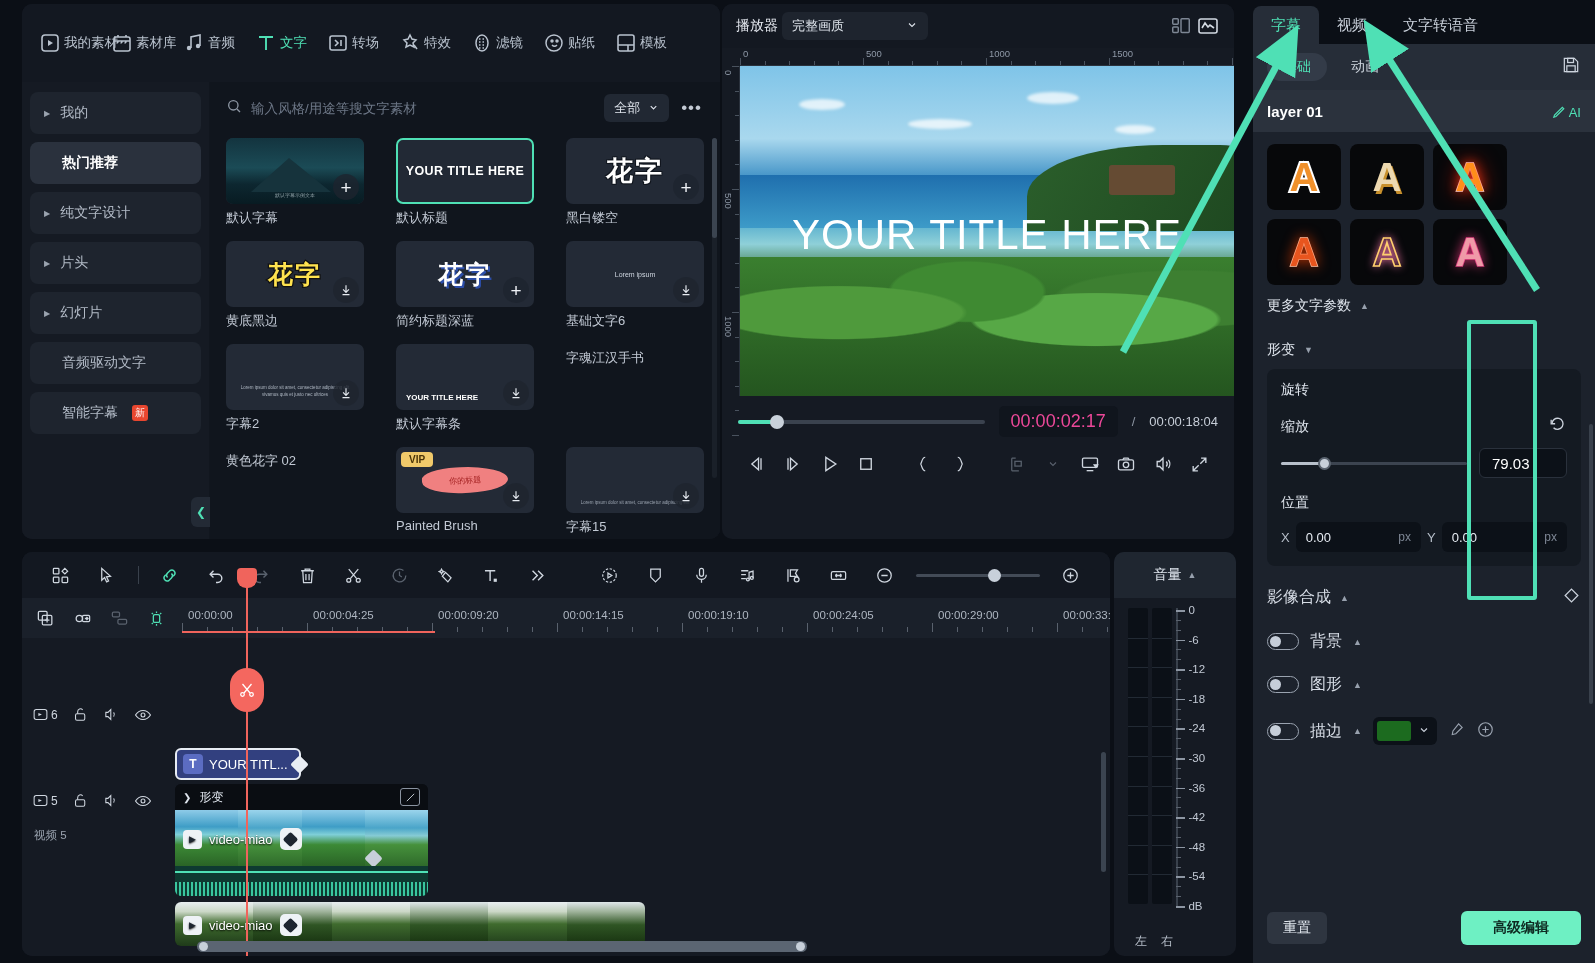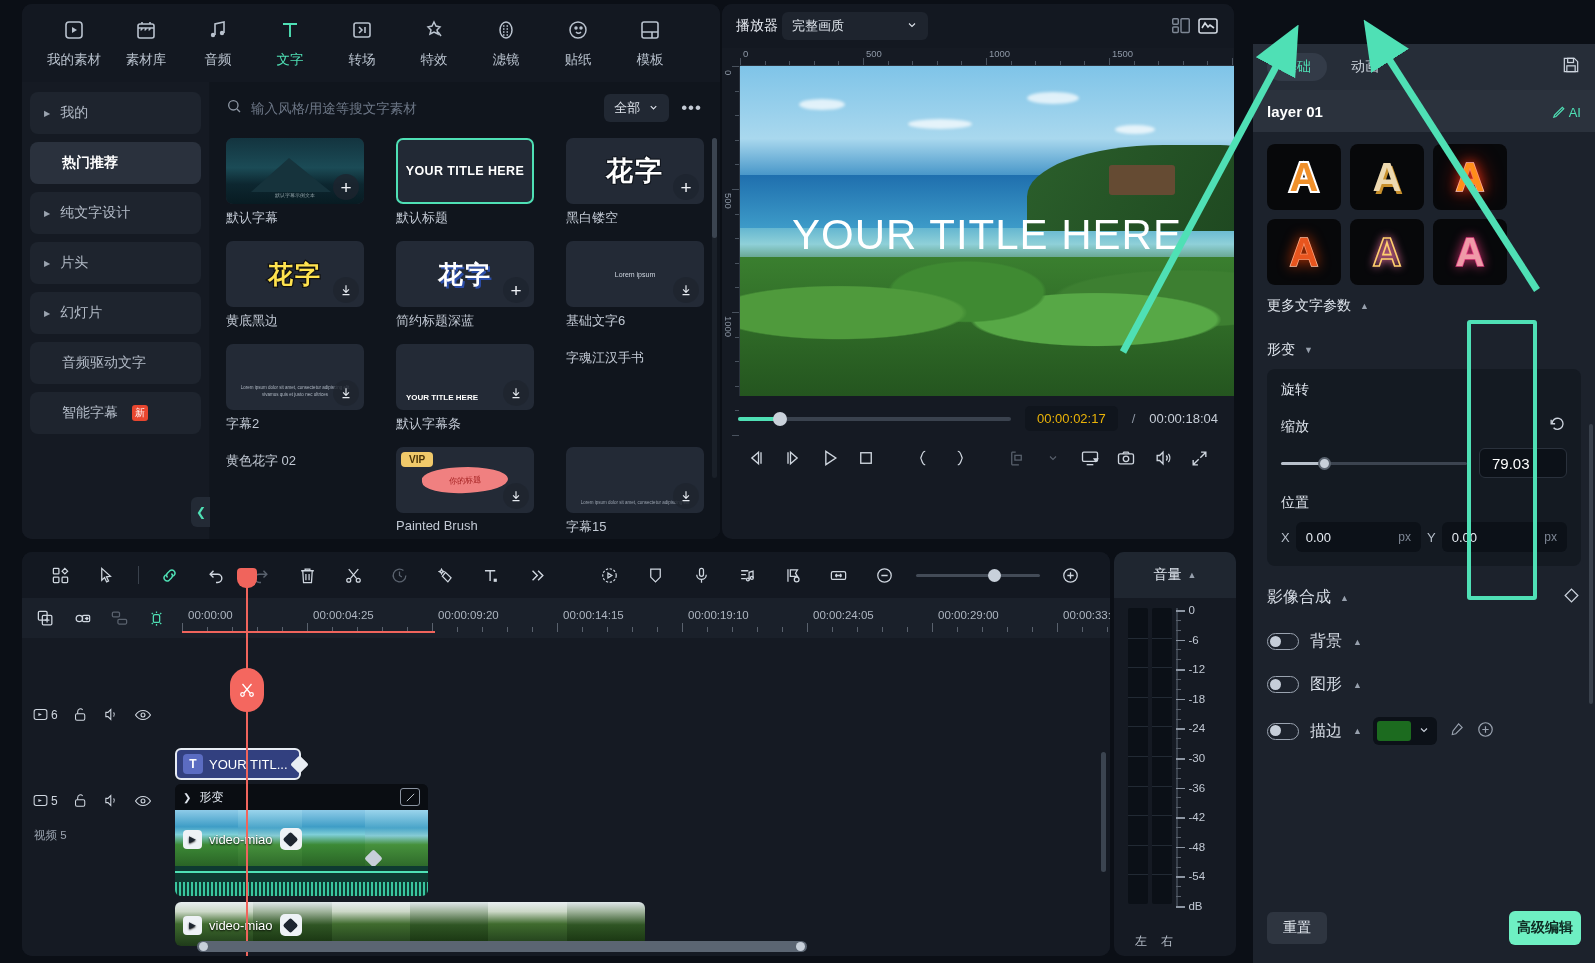--- a/index.html
+++ b/index.html
@@ -14,22 +14,22 @@
   
   .media-panel{
     position:absolute; left:22px; top:4px; width:698px; height:535px;
     background:#151a23; border-radius:10px; overflow:hidden;
   }
   .nav-tabs{
     height:78px; background:#131821; display:flex; align-items:center;
     padding-left:16px; gap:0;
   }
   .nav-tab{
-    width:72px; display:flex; flex-direction:column; align-items:center;
-    gap:8px; cursor:pointer; color:#b9c2ce;
+    width:72px; display:flex; align-items:center;
+    gap:2px; cursor:pointer; color:#b9c2ce;
   }
   .nav-tab .ico{ height:26px; display:flex; align-items:center; }
   .nav-tab .lbl{ font-size:13.5px; white-space:nowrap; }
   .nav-tab.active{ color:#4fe0b5; }
   .nav-tab svg{ display:block; }
 
   .media-body{ display:flex; height:457px; }
   .cat-list{
     width:190px; background:#151a23; padding:10px 8px 0 8px; position:relative;
     border-right:1px solid #11161e;
@@ -197,22 +197,22 @@
     letter-spacing:1px; white-space:nowrap; font-weight:400;
   }
 
   .transport{ padding:10px 16px 0 16px; }
   .seek-row{ display:flex; align-items:center; gap:14px; }
   .seek-bar{ flex:1; height:4px; background:#3a424e; border-radius:3px; position:relative; }
   .seek-fill{ position:absolute; left:0; top:0; height:4px; width:15%;
     background:#4fe0b5; border-radius:3px; }
   .seek-knob{ position:absolute; left:13%; top:-5px; width:14px; height:14px;
     border-radius:50%; background:#c9d1da; }
-  .tc-cur{ background:#10151d; border-radius:5px; padding:5px 12px; font-size:13px;
-    color:#eab308; font-family:"Liberation Sans",sans-serif;text-align:center;}
+  .tc-cur{ background:#10151d; border-radius:5px; padding:5px 12px; font-size:18px;
+    color:#ec4899; font-family:"Liberation Sans",sans-serif;text-align:center;}
   .tc-sep{ color:#8b94a1; font-size:13px; }
   .tc-tot{ font-size:13px; color:#c6cdd7; }
   .btn-row{ display:flex; align-items:center; gap:0; margin-top:12px; }
   .tbtn{ width:40px; height:30px; display:flex; align-items:center;
     justify-content:center; color:#cfd6df; cursor:pointer; }
   .tbtn.dim{ color:#59616d; }
   .gapflex{ flex:1; }
 
   
   .rpanel{
@@ -287,21 +287,21 @@
     border-radius:50%; background:#c6ced9; }
   .swatch-box{ display:flex; align-items:center; background:#0c1118; border-radius:6px;
     height:28px; padding:0 7px 0 4px; gap:7px; cursor:pointer; }
   .swatch{ width:34px; height:20px; border-radius:3px; }
   .tool-ico{ color:#9aa3b0; cursor:pointer; }
   .rfoot{ position:absolute; left:0; right:0; bottom:18px; display:flex;
     align-items:center; padding:0 14px; }
   .reset-btn{ background:#2e3540; color:#e2e8ef; font-size:14px; border-radius:6px;
     padding:7px 16px; cursor:pointer; }
   .adv-btn{ margin-left:auto; background:#6ef0c3; color:#0e2a22; font-size:14px;
-    font-weight:bold; border-radius:6px; padding:8px 8px; cursor:pointer; }
+    font-weight:bold; border-radius:6px; padding:8px 32px; cursor:pointer; }
   .rscroll{ position:absolute; right:2px; top:380px; width:4px; height:280px;
     background:#39414c; border-radius:3px; }
 
   
   .timeline{
     position:absolute; left:22px; top:552px; width:1088px; height:404px;
     background:#151a23; border-radius:10px; overflow:hidden;
   }
   .tl-toolbar{ height:46px; display:flex; align-items:center; padding:0 16px; gap:0;
     background:#131821; }
@@ -853,20 +853,31 @@
         <div class="tbtn">
             <svg width="19" height="19" viewBox="0 0 24 24" fill="none" stroke="currentColor" stroke-width="1.7">
               <path d="M14 4h6v6M20 4l-7 7M10 20H4v-6M4 20l7-7"></path>
             </svg>
           </div>
       </div>
     </div>
   </div>
 
   <div class="rpanel">
+    <div class="rtabs">
+      <div class="rtab active">
+          <span>字幕</span>
+        </div>
+      <div class="rtab">
+          <span>视频</span>
+        </div>
+      <div class="rtab">
+          <span>文字转语音</span>
+        </div>
+    </div>
 
     <div class="rbody">
       <div class="subtabs">
         <div class="subtab active"><span>基础</span></div>
         <div class="subtab"><span>动画</span></div>
         <div class="save-ico"><svg width="20" height="20" viewBox="0 0 24 24" fill="none" stroke="currentColor" stroke-width="1.5">
               <path d="M4 4h12l4 4v12H4z"></path>
               <rect x="8" y="4" width="7" height="5"></rect>
               <rect x="7" y="13" width="10" height="7"></rect>
             </svg></div>

